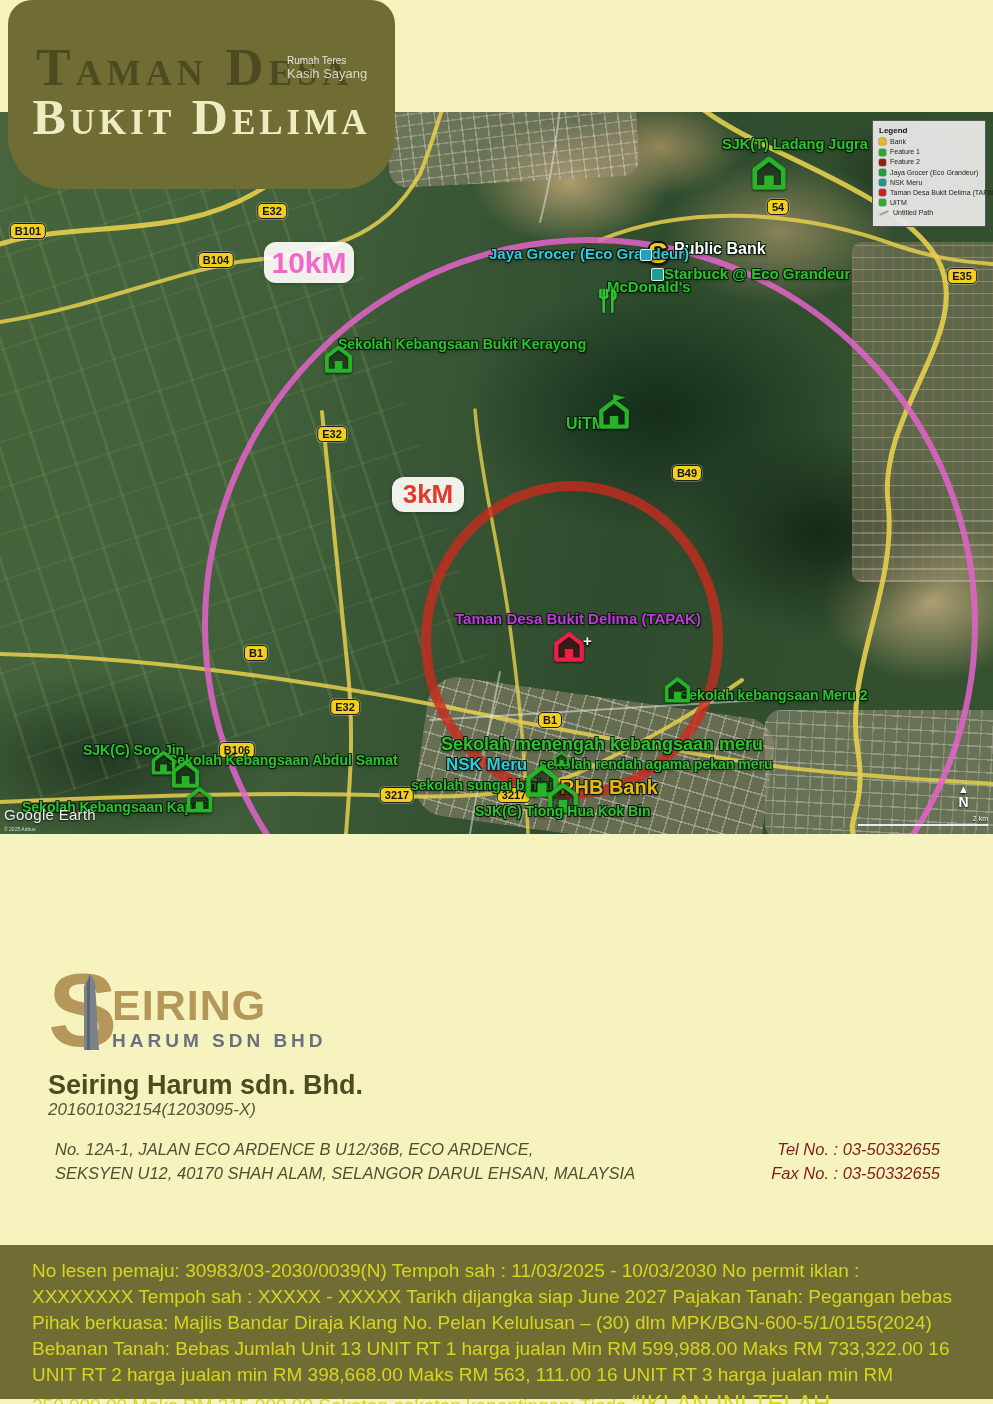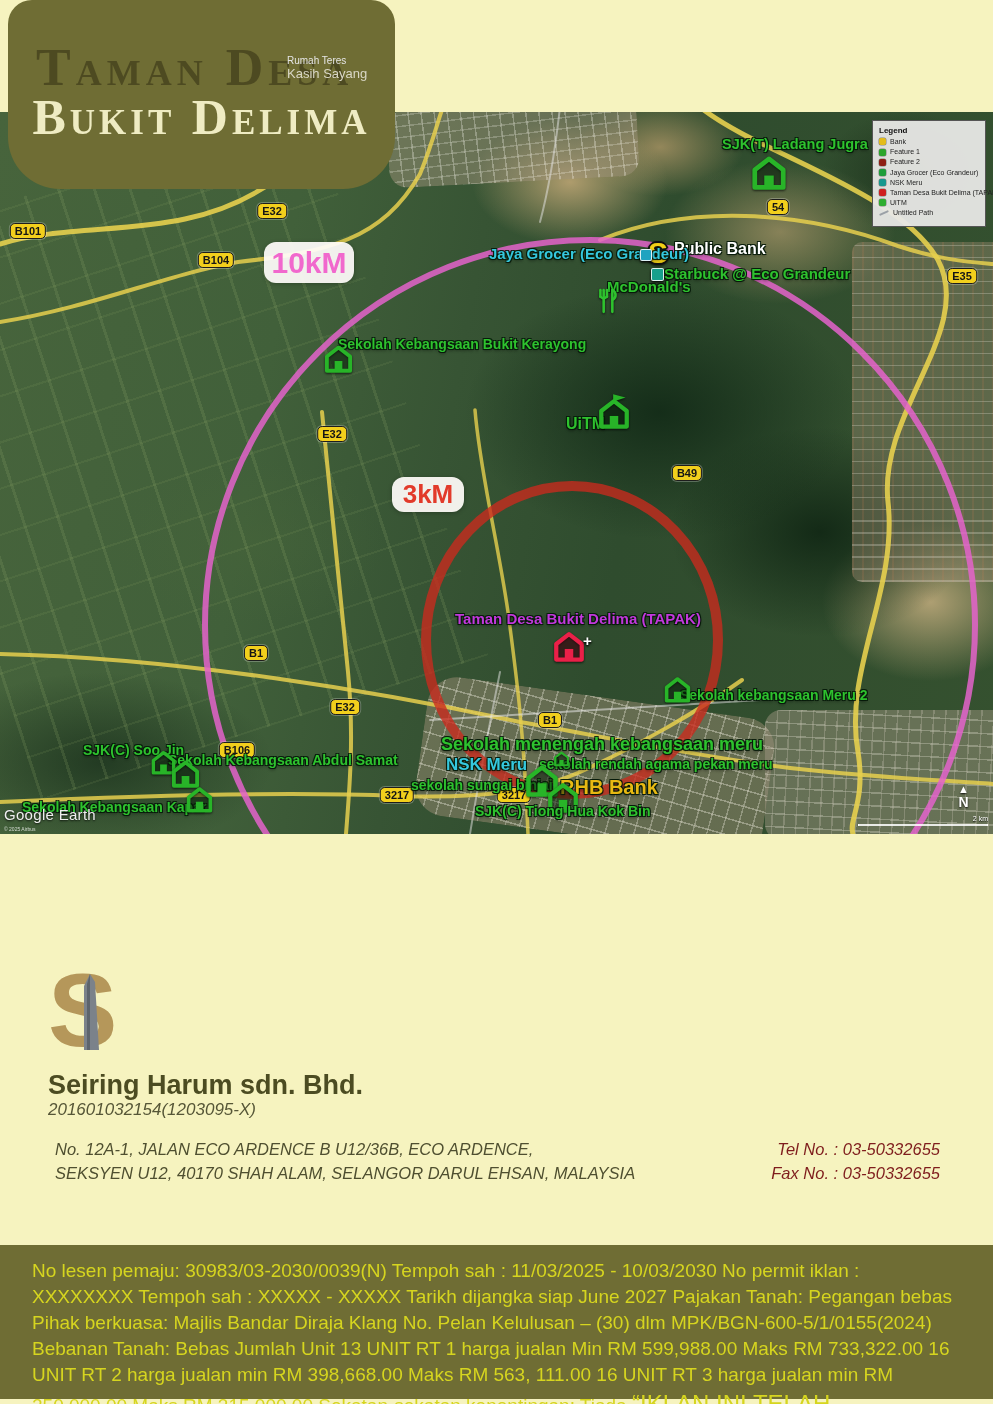--- a/index.html
+++ b/index.html
@@ -329,20 +329,24 @@
 </div>
 
 <div class="logo-row">
   <div class="logo-s">
     <span class="logo-s-letter">S</span>
     <svg class="logo-building" width="30" height="84" viewBox="0 0 30 84">
       <polygon points="8,80 8,16 14,4 19,12 23,80" fill="#7b828a"></polygon>
       <polygon points="14,4 14,80 11,80 11,14" fill="#5d646c"></polygon>
     </svg>
   </div>
+  <div class="logo-text">
+    <div class="logo-name">EIRING</div>
+    <div class="logo-sub">HARUM SDN BHD</div>
+  </div>
 </div>
 <div class="company-name">Seiring Harum sdn. Bhd.</div>
 <div class="company-reg">201601032154(1203095-X)</div>
 <div class="address-row">
   <div class="address-col">
     <div>No. 12A-1, JALAN ECO ARDENCE B U12/36B, ECO ARDENCE,</div>
     <div>SEKSYEN U12, 40170 SHAH ALAM, SELANGOR DARUL EHSAN, MALAYSIA</div>
   </div>
   <div class="telfax-col">
     <div>Tel No. : 03-50332655</div>

